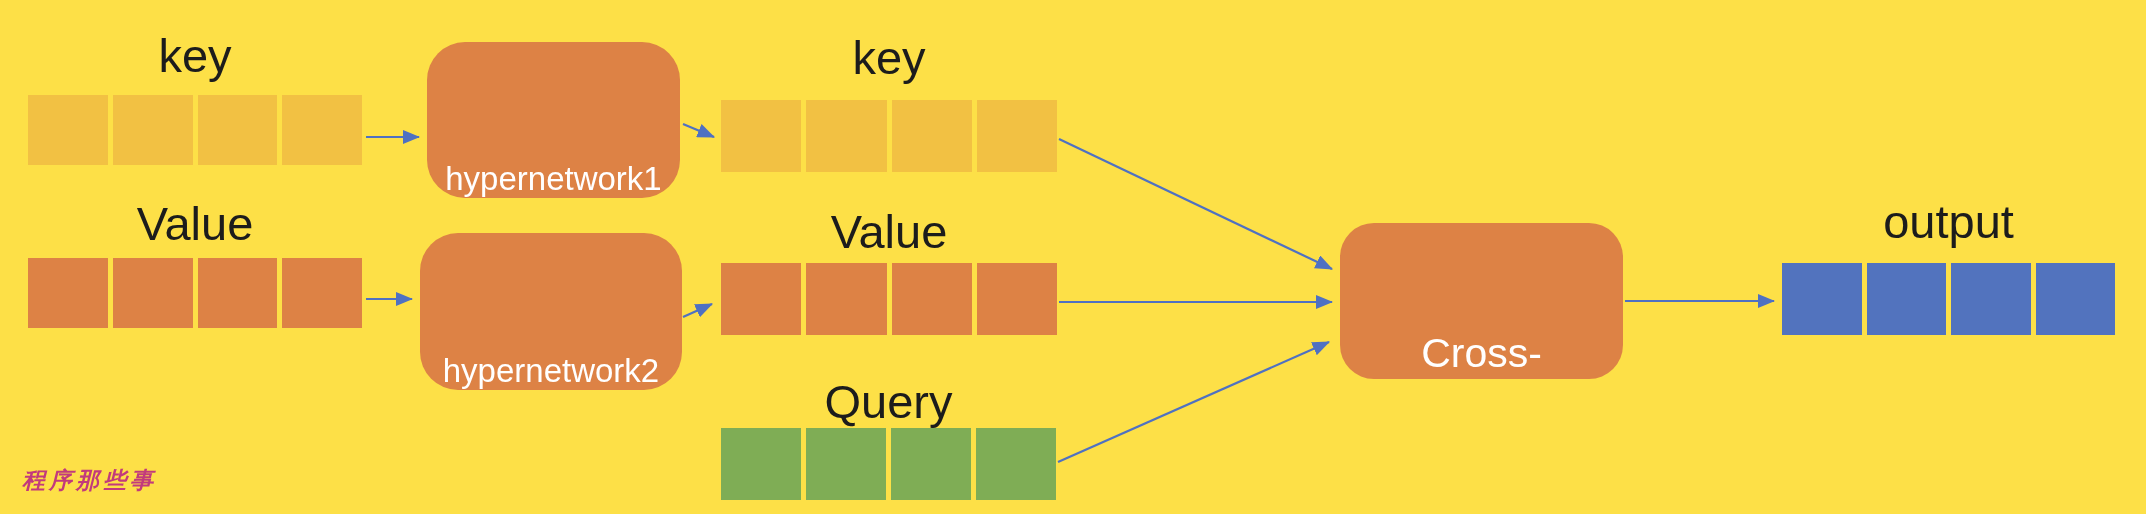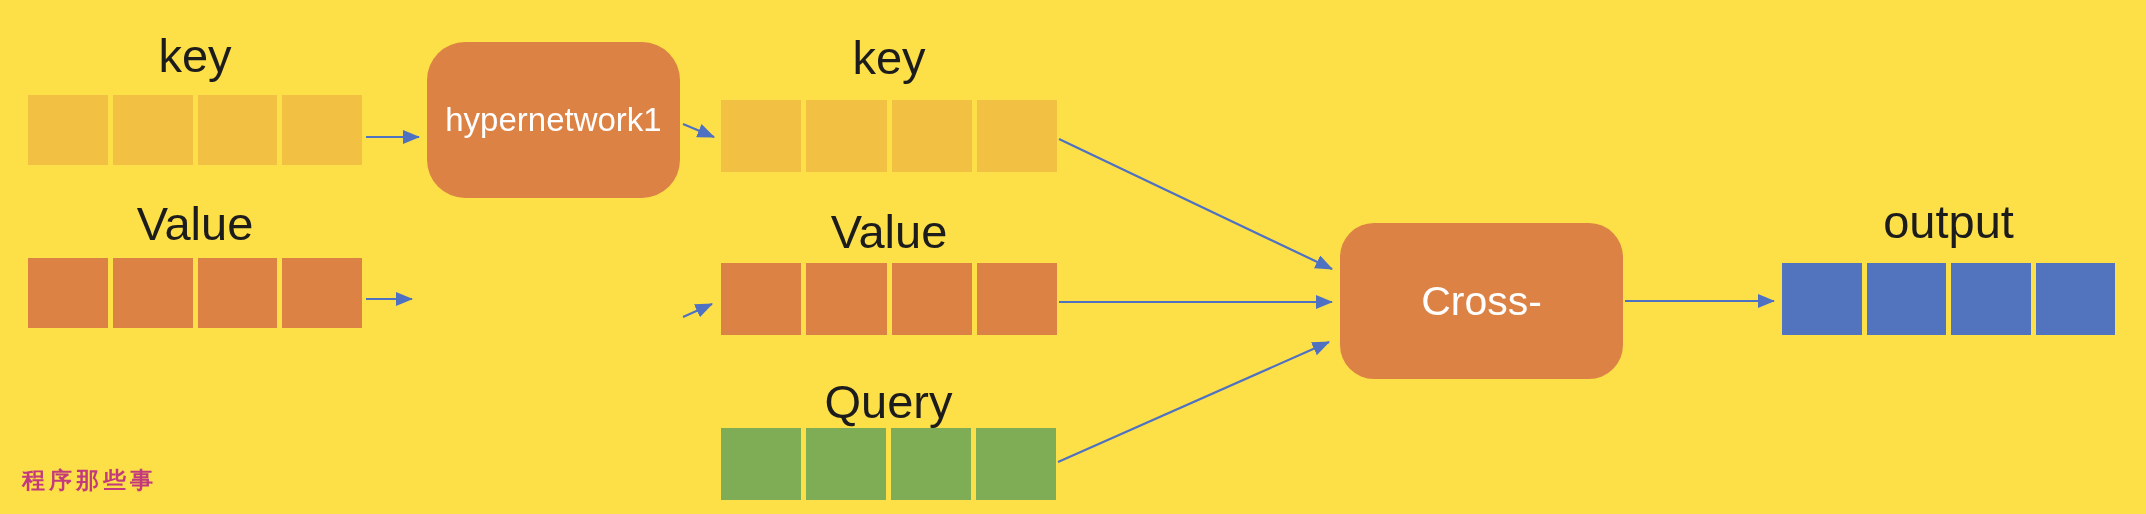--- a/index.html
+++ b/index.html
@@ -12,31 +12,31 @@
   .bar.yellow .seg{background:var(--yellow);}
   .bar.orange .seg{background:var(--orange);}
   .bar.green  .seg{background:var(--green);}
   .bar.blue   .seg{background:var(--blue);}
   .lbl{
     position:absolute;text-align:center;font-size:47px;line-height:1.12;
     color:var(--label);white-space:nowrap;
   }
   .node{
     position:absolute;background:var(--orange);color:var(--box-text);
-    display:flex;flex-direction:column;align-items:center;justify-content:center;
+    display:flex;flex-direction:column;align-items:center;justify-content:flex-end;
     text-align:center;
   }
   .hyper{border-radius:38px;font-size:33px;}
   .attn{border-radius:34px;font-size:41px;line-height:1.28;}
   svg.arrows{position:absolute;left:0;top:0;pointer-events:none;}
   svg.arrows line{stroke:var(--arrow);stroke-width:2.2px;}
   .arrowhead-path{fill:var(--arrow);}
   .watermark{
     position:absolute;left:22px;top:465px;font-size:23px;font-weight:bold;
-    letter-spacing:4px;color:var(--watermark);white-space:nowrap;
+    font-style:italic;letter-spacing:4px;color:var(--watermark);white-space:nowrap;
   }
 </style>
 </head>
 <body>
 
 <div id="canvas">
 
   <div class="lbl" style="left:28px;top:30px;width:334px;">key</div>
   <div class="lbl" style="left:28px;top:198px;width:334px;">Value</div>
   <div class="lbl" style="left:721px;top:32px;width:336px;">key</div>
@@ -77,20 +77,23 @@
   <div class="bar blue" style="left:1782px;top:263px;width:333px;height:72px;">
       <span class="seg"></span>
       <span class="seg"></span>
       <span class="seg"></span>
       <span class="seg"></span>
     </div>
 
   <div class="node hyper" style="left:427px;top:42px;width:253px;height:156px;">
     <span>hypernetwork1</span>
   </div>
+  <div class="node hyper" style="left:420px;top:233px;width:262px;height:157px;">
+    <span>hypernetwork2</span>
+  </div>
   <div class="node attn" style="left:1340px;top:223px;width:283px;height:156px;gap:12px;">
     <span>Cross-</span>
   </div>
 
   <svg class="arrows" width="2146" height="514" viewBox="0 0 2146 514">
     <defs>
       <marker id="ah" markerWidth="8" markerHeight="6.5" refX="7.5" refY="3.25" orient="auto" markerUnits="strokeWidth">
         <path class="arrowhead-path" d="M0,0 L8,3.25 L0,6.5 Z"></path>
       </marker>
     </defs>

